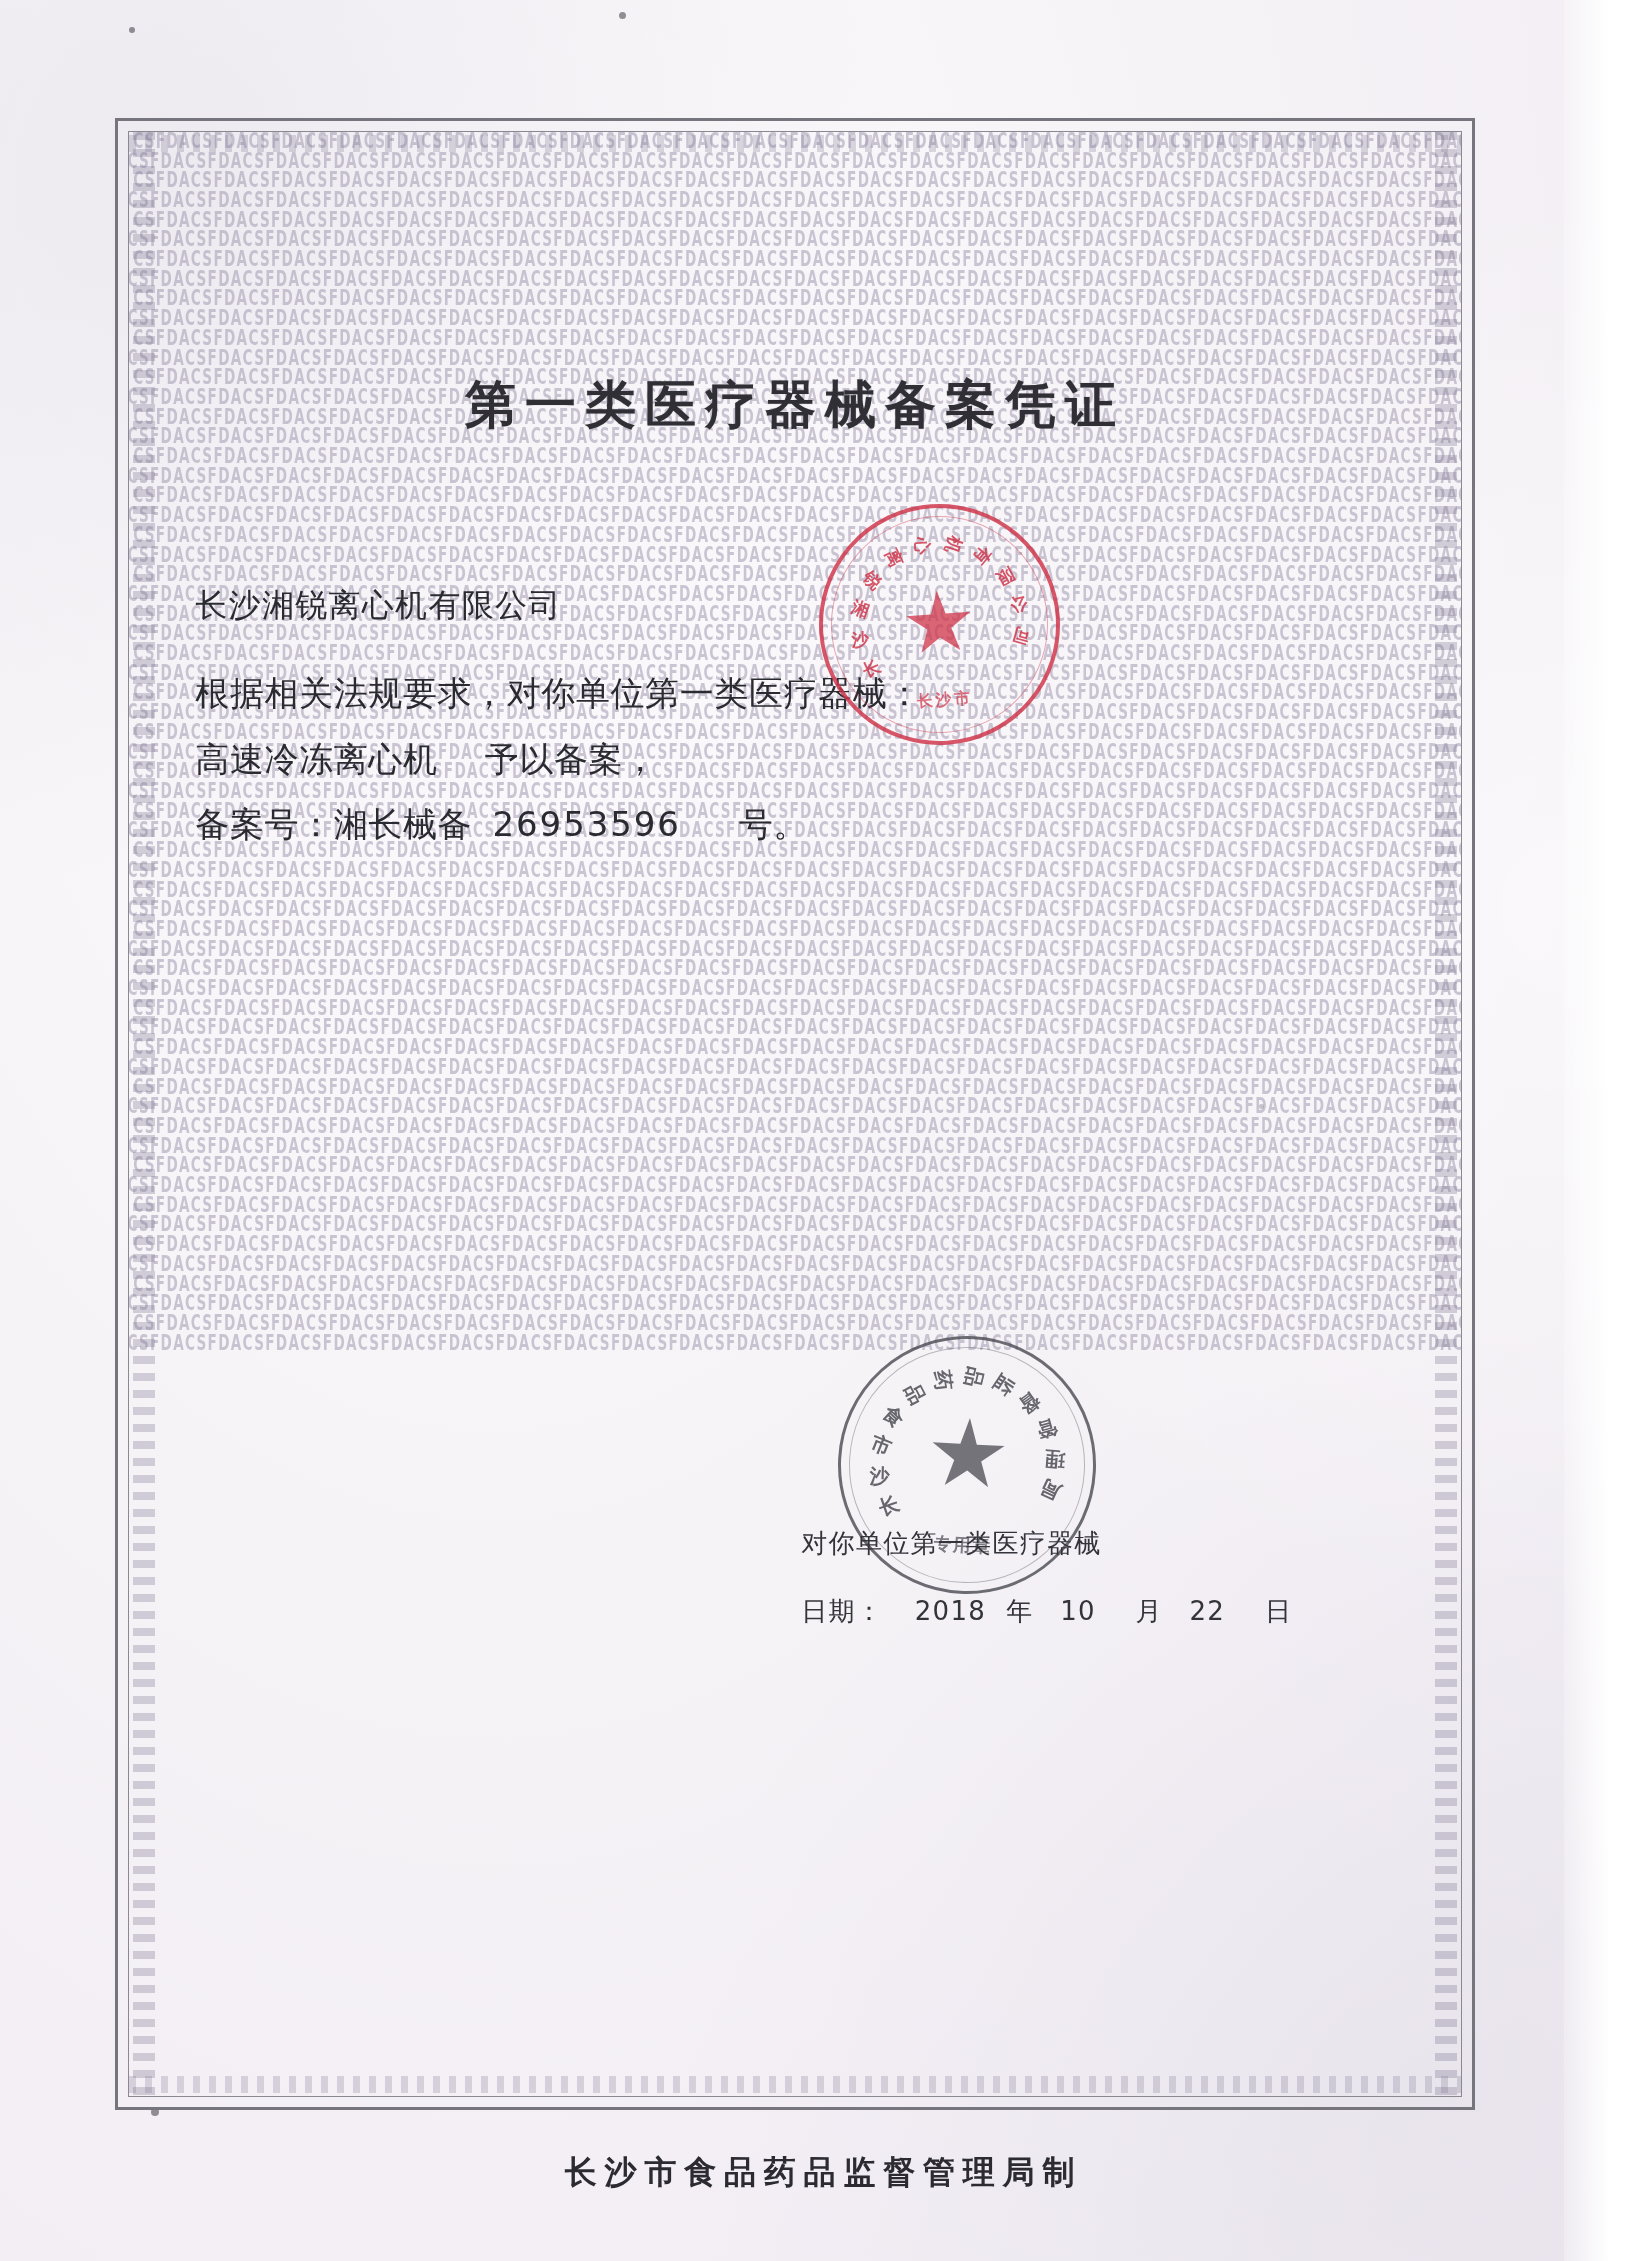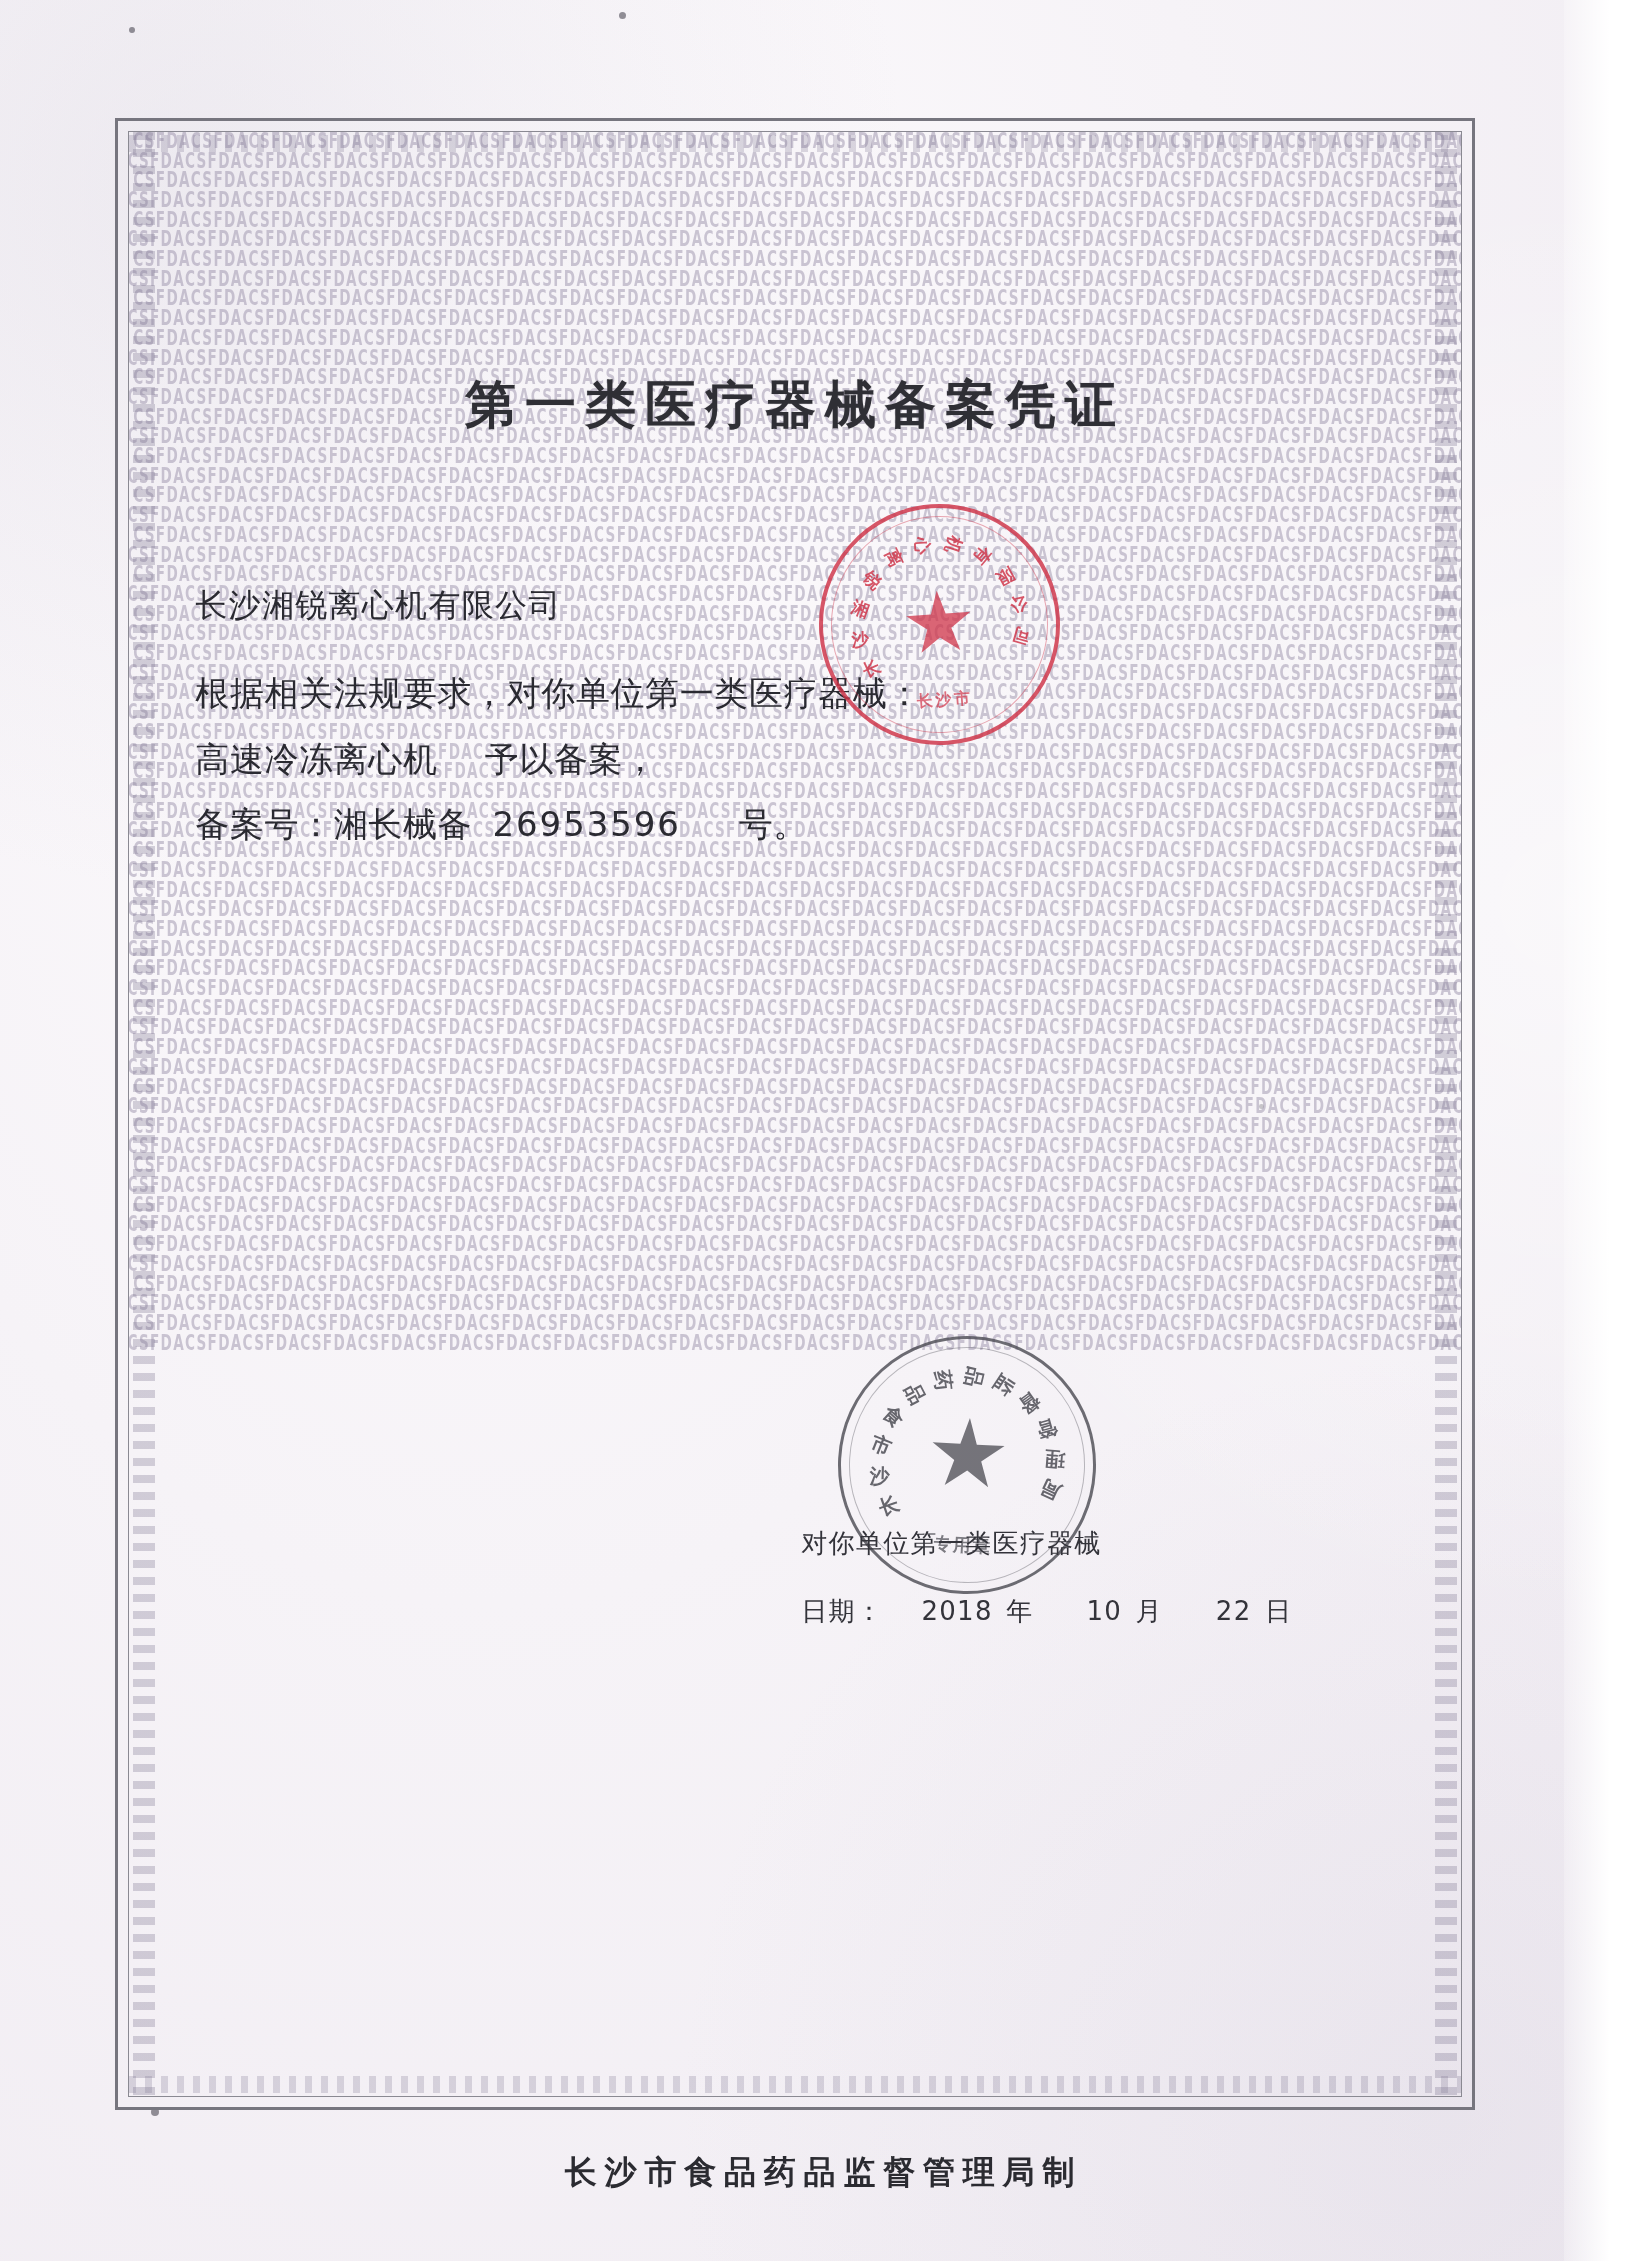--- a/index.html
+++ b/index.html
@@ -297,21 +297,20 @@
     white-space: nowrap;
   }
   .date-row {
     position: absolute;
     left: 672px;
     top: 1462px;
     font-size: 26px;
     color: #33333a;
     white-space: nowrap;
     letter-spacing: 1.3px;
-    text-align: right;
   }
   .date-row .lbl { margin-right: 22px; }
   .date-row .y { display: inline-block; width: 78px; }
   .date-row .m { display: inline-block; width: 62px; }
   .date-row .d { display: inline-block; width: 62px; }
   .date-row .unit { margin: 0 17px 0 3.9px; }
 
   
   .footer {
     position: absolute;

